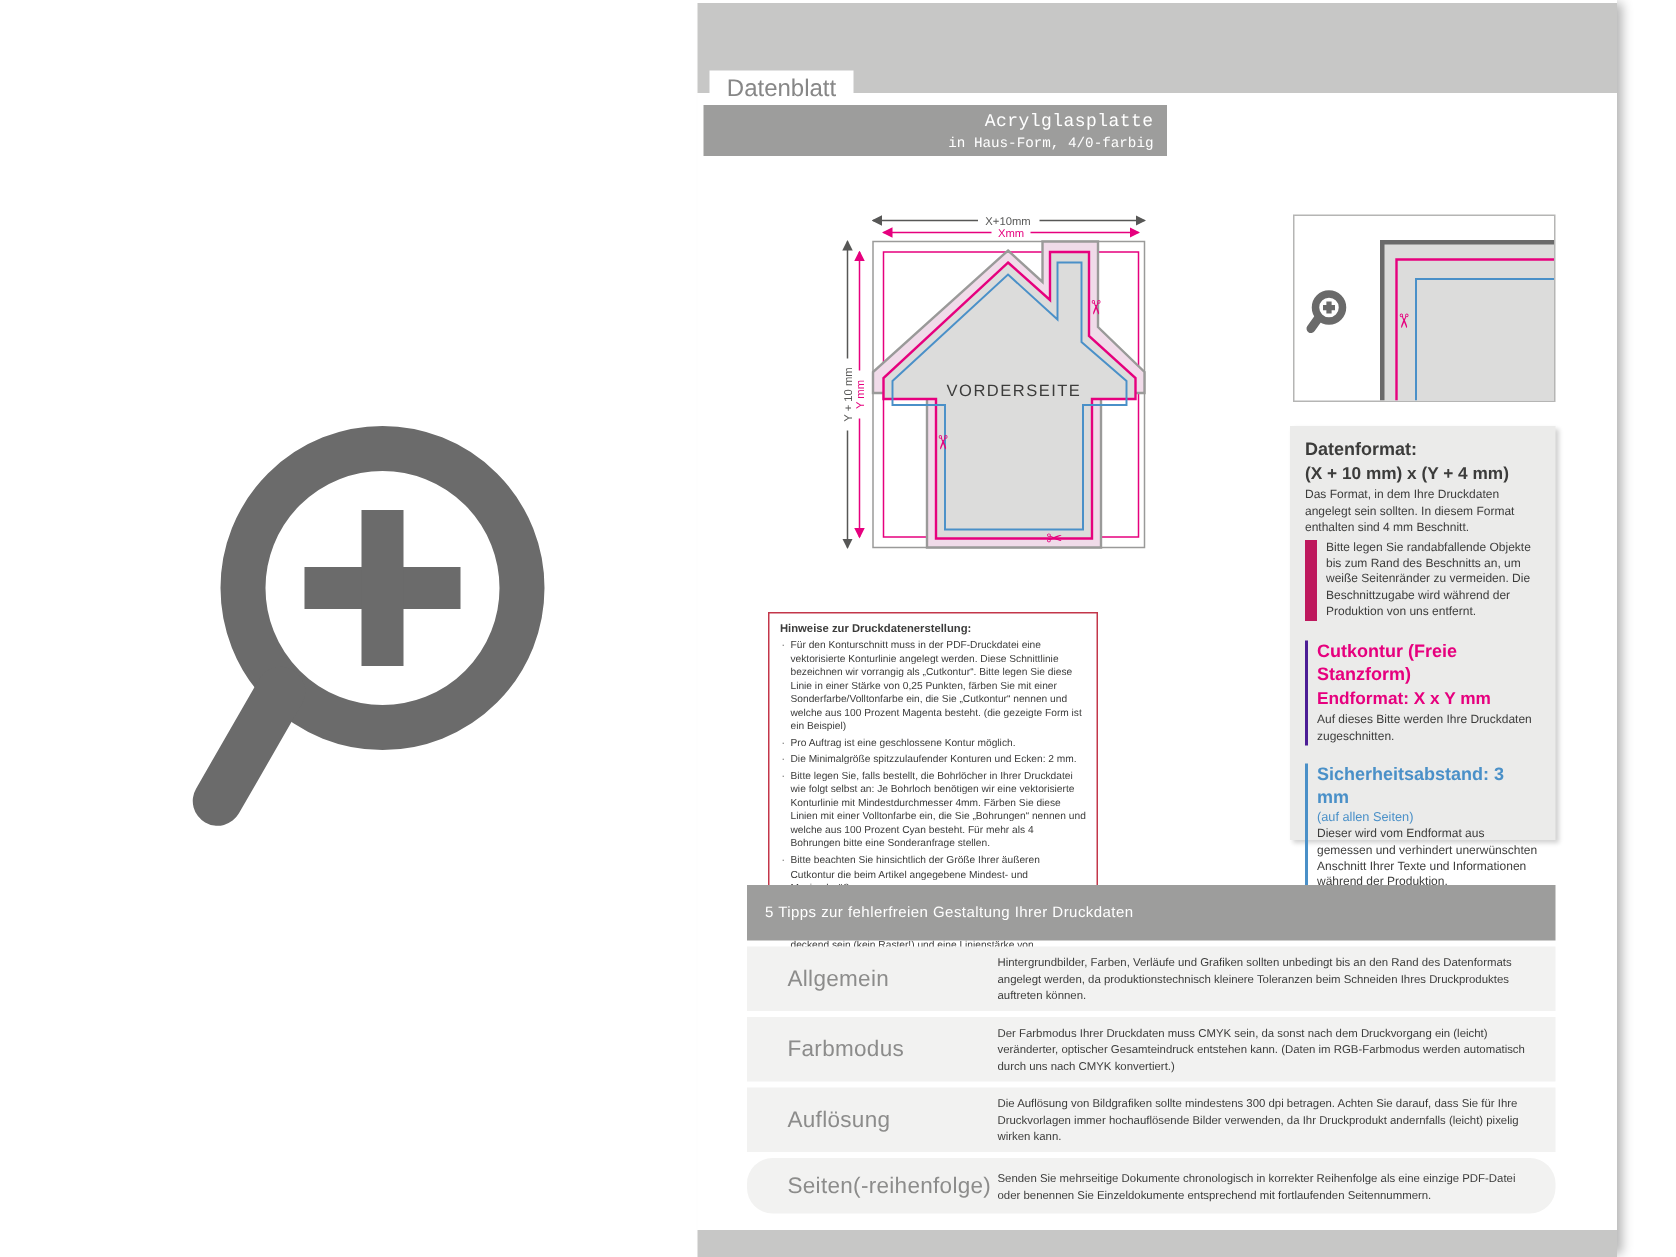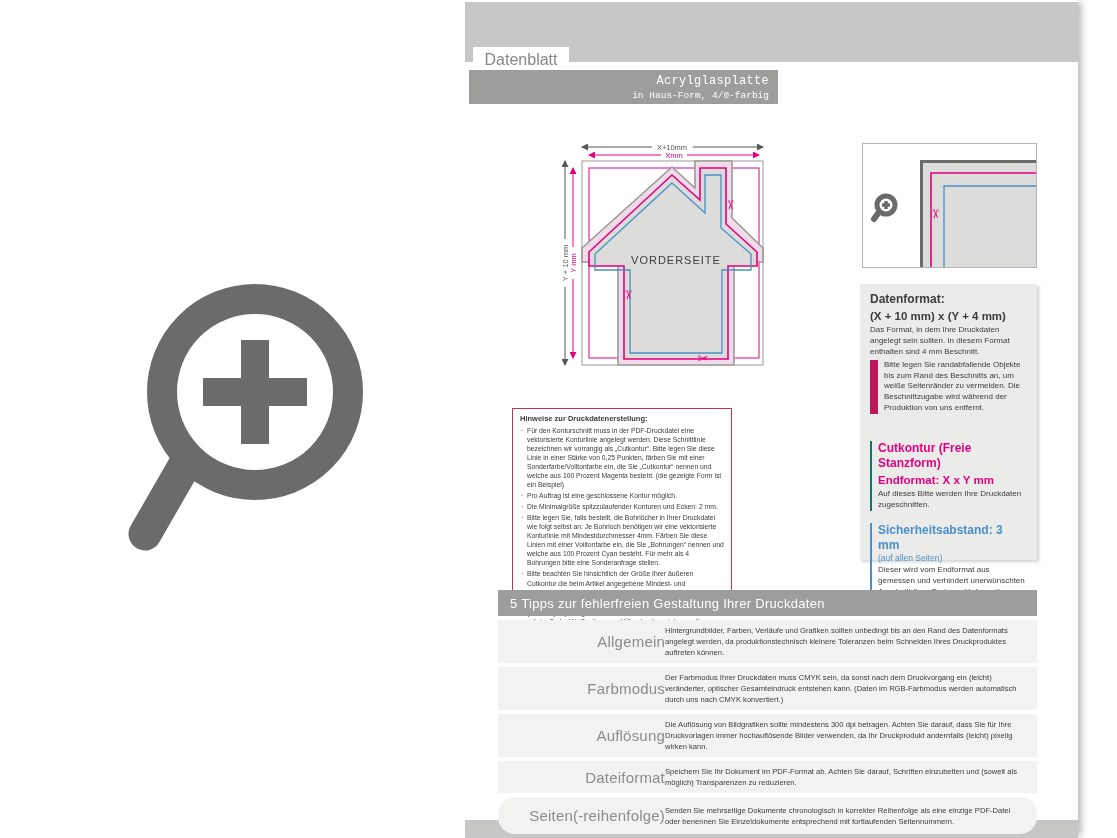--- a/index.html
+++ b/index.html
@@ -38,32 +38,32 @@
                 background:#fff; border:1px solid #b5b5b4; }
 
   
   .side-panel { position:absolute; left:395px; top:284px; width:177px; height:276px;
                 background:#ebebea; padding:8px 10px 8px 10px;
                 box-shadow:2px 2px 3px rgba(0,0,0,.18); color:#3c3c3b; }
   .side-panel .h1 { font-size:12px; font-weight:bold; line-height:1.25; }
   .side-panel .h2 { font-size:11.5px; font-weight:bold; line-height:1.25; margin-top:2px; }
   .side-panel p  { font-size:8px; line-height:1.35; margin-top:2px; }
   .sp-note { border-left:8px solid #be185d; padding-left:6px; margin-top:10px; }
-  .sp-cut  { border-left:2px solid #0f766e; padding-left:6px; margin-top:27px; }
+  .sp-cut  { border-left:2px solid #4c1d95; padding-left:6px; margin-top:13px; }
   .sp-cut .h2, .sp-cut .h1 { color:#e6007e; }
   .sp-safe { border-left:2px solid #4a90c8; padding-left:6px; margin-top:12px; }
   .sp-safe .h1 { color:#4a90c8; }
   .sp-safe .sub { color:#4a90c8; font-size:8.5px; line-height:1.2; }
 
   
   .tips { position:absolute; left:33px; top:590px; width:539px; }
-  .tips-header { height:26px; background:#9d9d9c; color:#fff; font-size:13px;
+  .tips-header { height:37px; background:#9d9d9c; color:#fff; font-size:10px;
                  display:flex; align-items:center; padding-left:12px; letter-spacing:.3px; }
   .tip-row { display:flex; align-items:center; background:#f2f2f1; margin-top:4px; }
-  .tip-label { width:167px; padding-left:27px; font-size:15px; color:#8c8c8b; letter-spacing:.2px;text-align:right; }
+  .tip-label { width:167px; padding-left:27px; font-size:15px; color:#8c8c8b; letter-spacing:.2px; }
   .tip-text { flex:1; font-size:7.6px; line-height:1.45; color:#3c3c3b; padding:5px 10px 5px 0; }
   .r1 { min-height:37px; } .r2 { min-height:41px; } .r3 { min-height:41px; }
   .r4 { min-height:29px; } .r5 { min-height:37px;border-radius:17px; }
 
   svg text { font-family:"Liberation Sans", sans-serif; }
 </style>
 </head>
 <body>
 
 <div class="stage">
@@ -193,24 +193,20 @@
         <div class="tip-text">Hintergrundbilder, Farben, Verläufe und Grafiken sollten unbedingt bis an den Rand des Datenformats angelegt werden, da produktionstechnisch kleinere Toleranzen beim Schneiden Ihres Druckproduktes auftreten können.</div>
       </div>
       <div class="tip-row r2">
         <div class="tip-label">Farbmodus</div>
         <div class="tip-text">Der Farbmodus Ihrer Druckdaten muss CMYK sein, da sonst nach dem Druckvorgang ein (leicht) veränderter, optischer Gesamteindruck entstehen kann. (Daten im RGB-Farbmodus werden automatisch durch uns nach CMYK konvertiert.)</div>
       </div>
       <div class="tip-row r3">
         <div class="tip-label">Auflösung</div>
         <div class="tip-text">Die Auflösung von Bildgrafiken sollte mindestens 300 dpi betragen. Achten Sie darauf, dass Sie für Ihre Druckvorlagen immer hochauflösende Bilder verwenden, da Ihr Druckprodukt andernfalls (leicht) pixelig wirken kann.</div>
       </div>
-      <div class="tip-row r4">
-        <div class="tip-label">Dateiformat</div>
-        <div class="tip-text">Speichern Sie Ihr Dokument im PDF-Format ab. Achten Sie darauf, Schriften einzubetten und (soweit als möglich) Transparenzen zu reduzieren.</div>
-      </div>
       <div class="tip-row r5">
         <div class="tip-label">Seiten(-reihenfolge)</div>
         <div class="tip-text">Senden Sie mehrseitige Dokumente chronologisch in korrekter Reihenfolge als eine einzige PDF-Datei oder benennen Sie Einzeldokumente entsprechend mit fortlaufenden Seitennummern.</div>
       </div>
     </div>
 
   </div>
 </div>
 
 </body></html>

